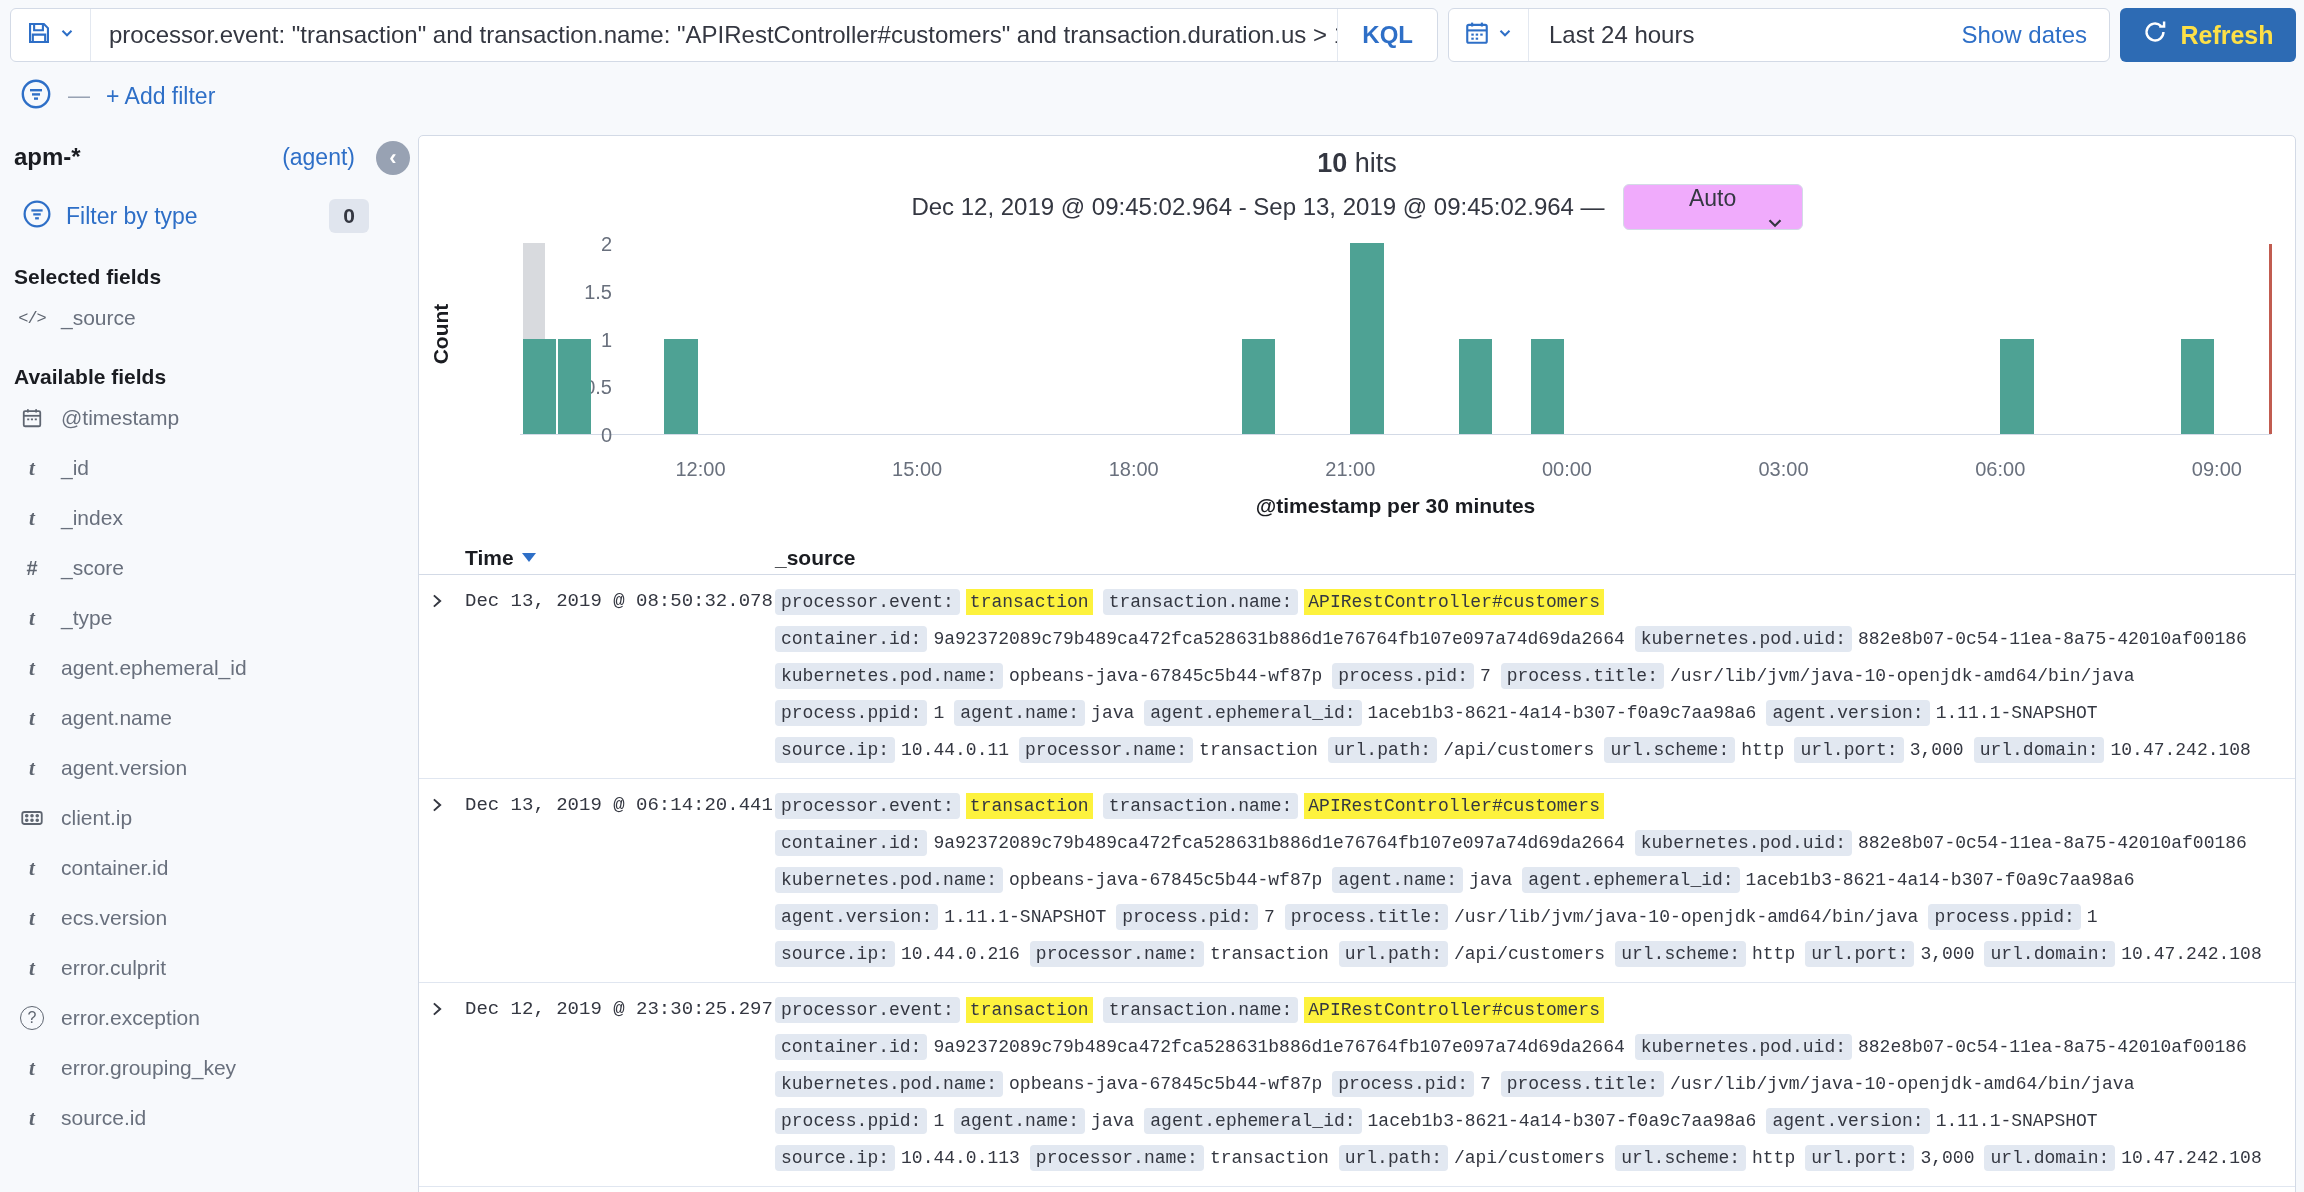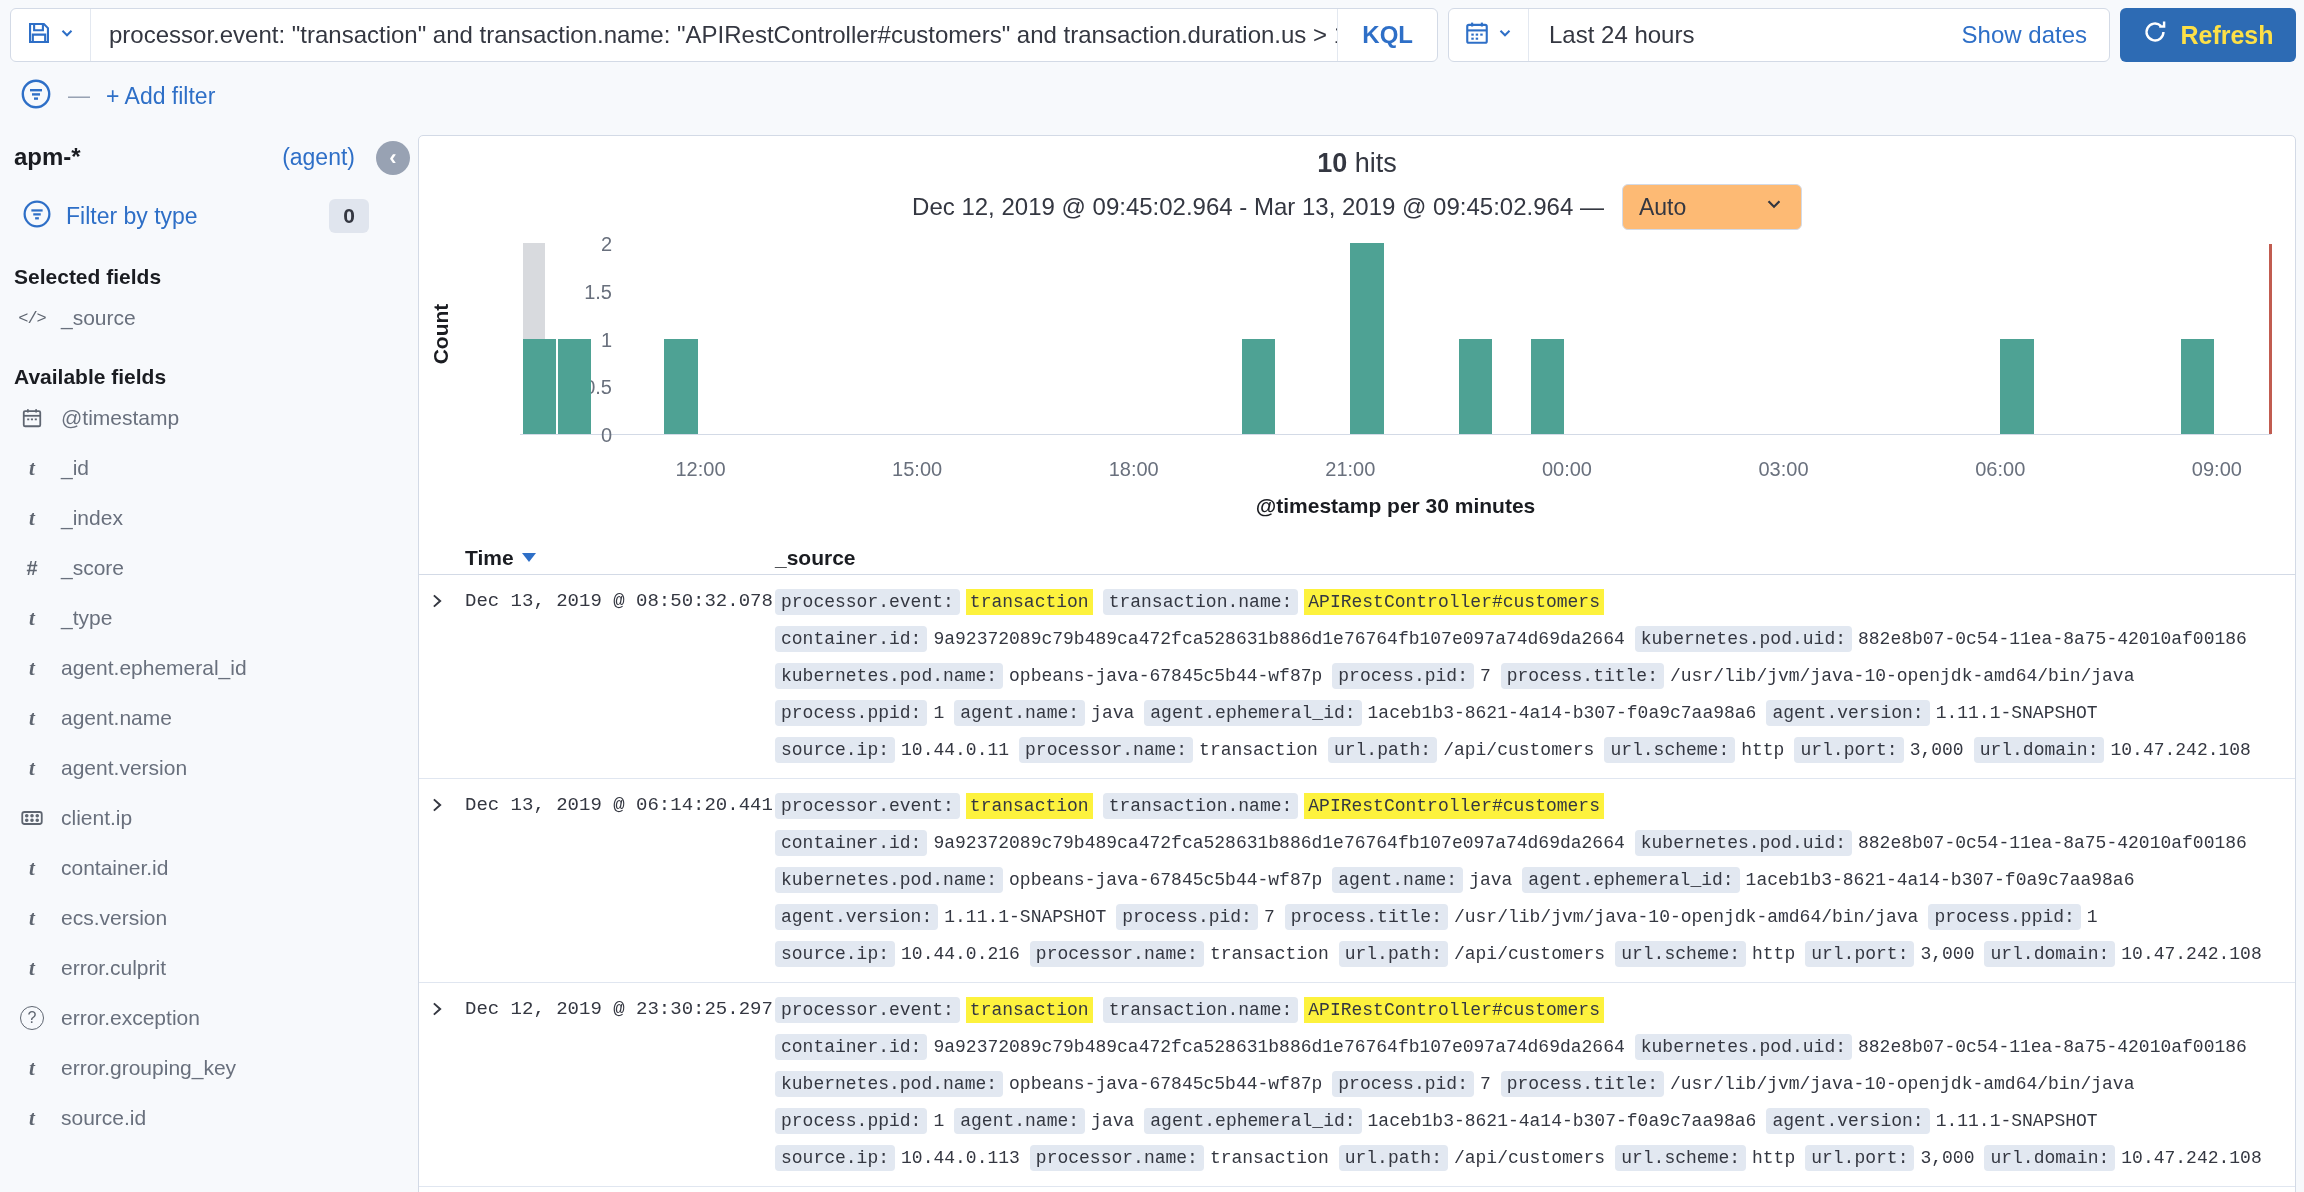--- a/index.html
+++ b/index.html
@@ -47,21 +47,21 @@
   .glyph-src { font-family:"Liberation Mono",monospace; font-size:17px; letter-spacing:-1px; }
   .glyph-q { width:24px; height:24px; border:1.5px solid #5f6671; border-radius:50%; font-size:16px; display:flex; align-items:center; justify-content:center; }
 
   
   .panel { position:absolute; top:135px; left:418px; width:1878px; height:1100px; background:#fff; border:1px solid #d3dae6; border-radius:5px; overflow:hidden; }
   .collapse-btn { position:absolute; top:141px; left:376px; width:34px; height:34px; border-radius:50%; background:#98a2b3; color:#fff; display:flex; align-items:center; justify-content:center; font-size:22px; font-weight:700; z-index:5; cursor:pointer; }
   .hits-row { position:absolute; top:12px; left:0; right:0; text-align:center; font-size:27px; }
   .hits-count { font-weight:700; }
   .sub-row { position:absolute; top:48px; left:0; right:0; display:flex; align-items:center; justify-content:center; gap:18px; }
   .sub-text { font-size:24px; color:#343741; }
-  .interval-select { width:180px; height:46px; background:#fdba74; border:1px solid #d3dae6; border-radius:6px; display:flex; align-items:center; padding:0 16px; font-size:23px; color:#343741; cursor:pointer; }
+  .interval-select { width:180px; height:46px; background:#f0abfc; border:1px solid #d3dae6; border-radius:6px; display:flex; align-items:center; padding:0 16px; font-size:23px; color:#343741; cursor:pointer;flex-direction:column; }
   .interval-select .chev { margin-left:auto; }
 
   
   .chart { position:absolute; top:100px; left:0; right:0; height:300px; }
   .ylabel { position:absolute; left:-58px; top:86px; width:160px; text-align:center; transform:rotate(-90deg); font-size:21px; font-weight:700; color:#1a1c21; }
   .plot { position:absolute; left:101px; right:24px; top:8px; height:191px; border-bottom:1px solid #d3dae6; }
   .ytick { position:absolute; right:calc(100% - 92px); width:60px; text-align:right; font-size:20px; color:#69707d; }
   .bar { position:absolute; bottom:0; background:#4ea294; }
   .bar.partial { background:#d8dade; }
   .time-marker { position:absolute; top:0; bottom:0; width:3px; background:#c15c50; }
@@ -292,21 +292,21 @@
 <div class="collapse-btn">
   <span>‹</span>
 </div>
 
 <div class="panel">
   <div class="hits-row">
     <span class="hits-count">10</span>
     <span>hits</span>
   </div>
   <div class="sub-row">
-    <span class="sub-text">Dec 12, 2019 @ 09:45:02.964 - Mar 13, 2019 @ 09:45:02.964 —</span>
+    <span class="sub-text">Dec 12, 2019 @ 09:45:02.964 - Sep 13, 2019 @ 09:45:02.964 —</span>
     <div class="interval-select">
       <span>Auto</span>
       <span class="chev">
         <svg width="22" height="22" viewBox="0 0 16 16" fill="none" stroke="#343741" stroke-width="1.6">
             <polyline points="4,6 8,10 12,6"></polyline>
           </svg>
       </span>
     </div>
   </div>
 

